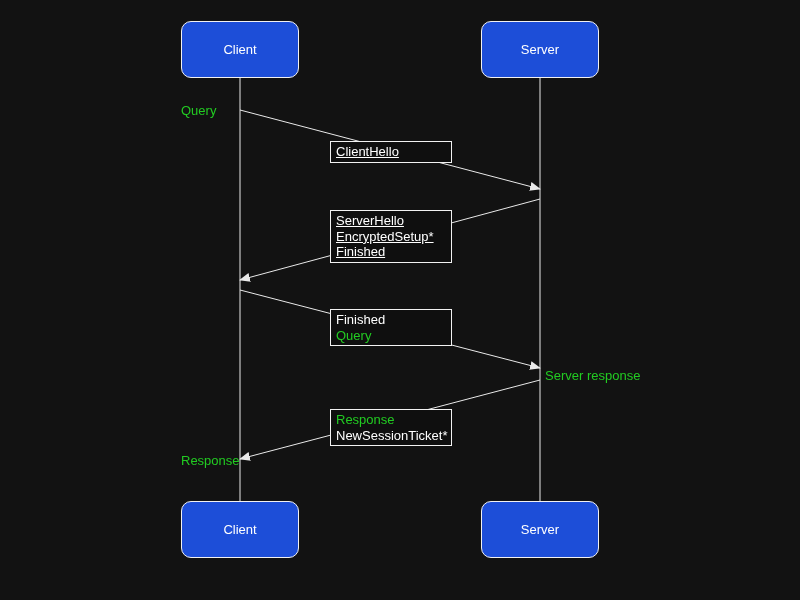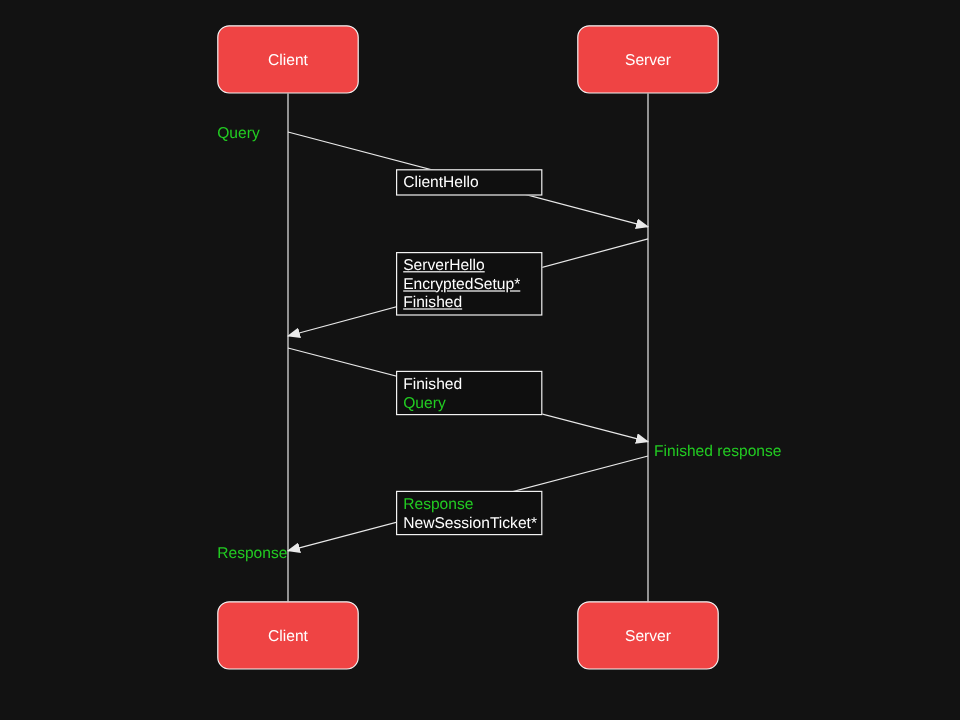--- a/index.html
+++ b/index.html
@@ -11,21 +11,21 @@
   }
   .stage { position: relative; width: 800px; height: 600px; }
 
   svg.wires { position: absolute; left: 0; top: 0; z-index: 1; }
 
   .actor {
     position: absolute;
     width: 118px; height: 57px;
     border: 1px solid #f2f2f2;
     border-radius: 10px;
-    background: #ef4444;
+    background: #1d4ed8;
     display: flex; align-items: center; justify-content: center;
     color: #ffffff; font-size: 13px;
     z-index: 2;
     box-sizing: border-box;
   }
   #actor-client-top  { left: 181px; top: 21px; }
   #actor-server-top  { left: 481px; top: 21px; }
   #actor-client-bottom { left: 181px; top: 501px; }
   #actor-server-bottom { left: 481px; top: 501px; }
 
@@ -36,21 +36,21 @@
     border: 1px solid #f2f2f2;
     background: #0f0f0f;
     padding: 2px 5px;
     box-sizing: border-box;
     z-index: 3;
     font-size: 13px;
     line-height: 15.5px;
     color: #ffffff;
     white-space: nowrap;
   }
-  #msg-clienthello   { top: 141px; }
+  #msg-clienthello   { top: 141px; text-decoration: underline; }
   #msg-serverhello   { top: 210px; text-decoration: underline; }
   #msg-finishedquery { top: 309px; }
   #msg-response      { top: 409px; }
 
   .green { color: #22cb22; }
 
   .side-label {
     position: absolute;
     font-size: 13px;
     color: #22cb22;
@@ -109,16 +109,16 @@
     <div>Finished</div>
     <div class="green">Query</div>
   </div>
 
   <div class="msgbox" id="msg-response">
     <div class="green">Response</div>
     <div>NewSessionTicket*</div>
   </div>
 
   <div class="side-label" id="label-query">Query</div>
-  <div class="side-label" id="label-compute">Finished response</div>
+  <div class="side-label" id="label-compute">Server response</div>
   <div class="side-label" id="label-response">Response</div>
 
 </div>
 
 </body></html>

